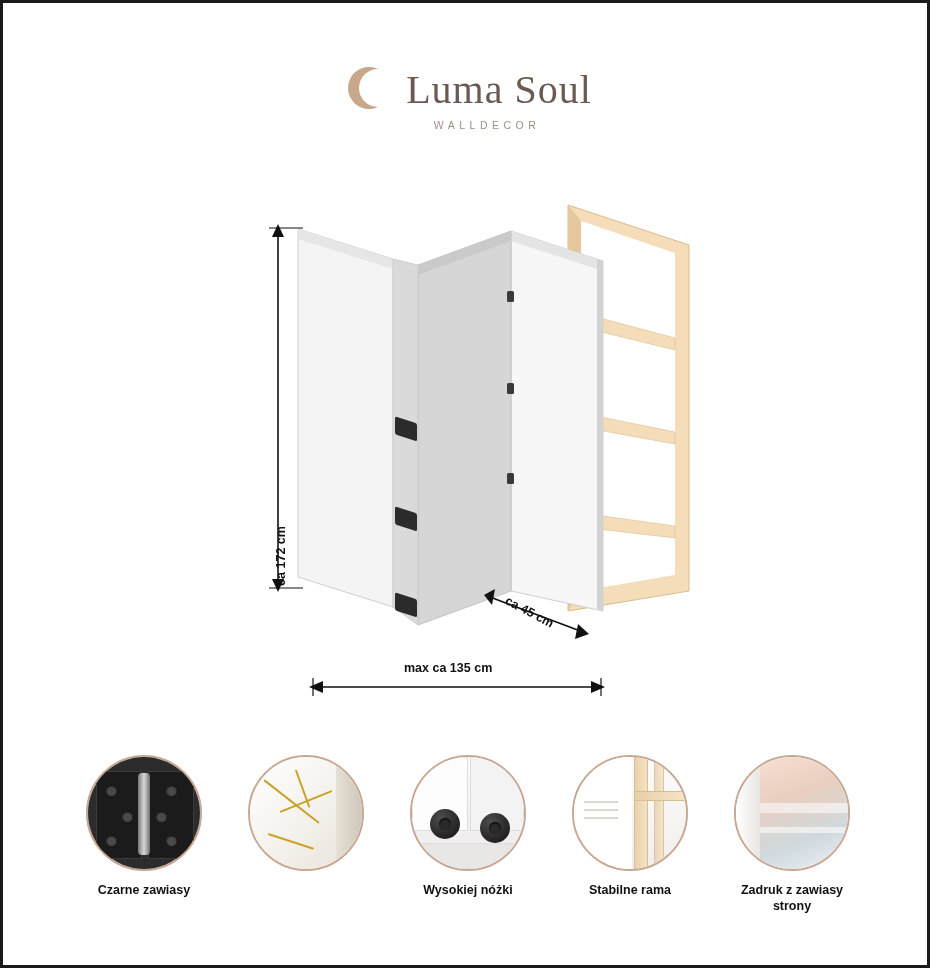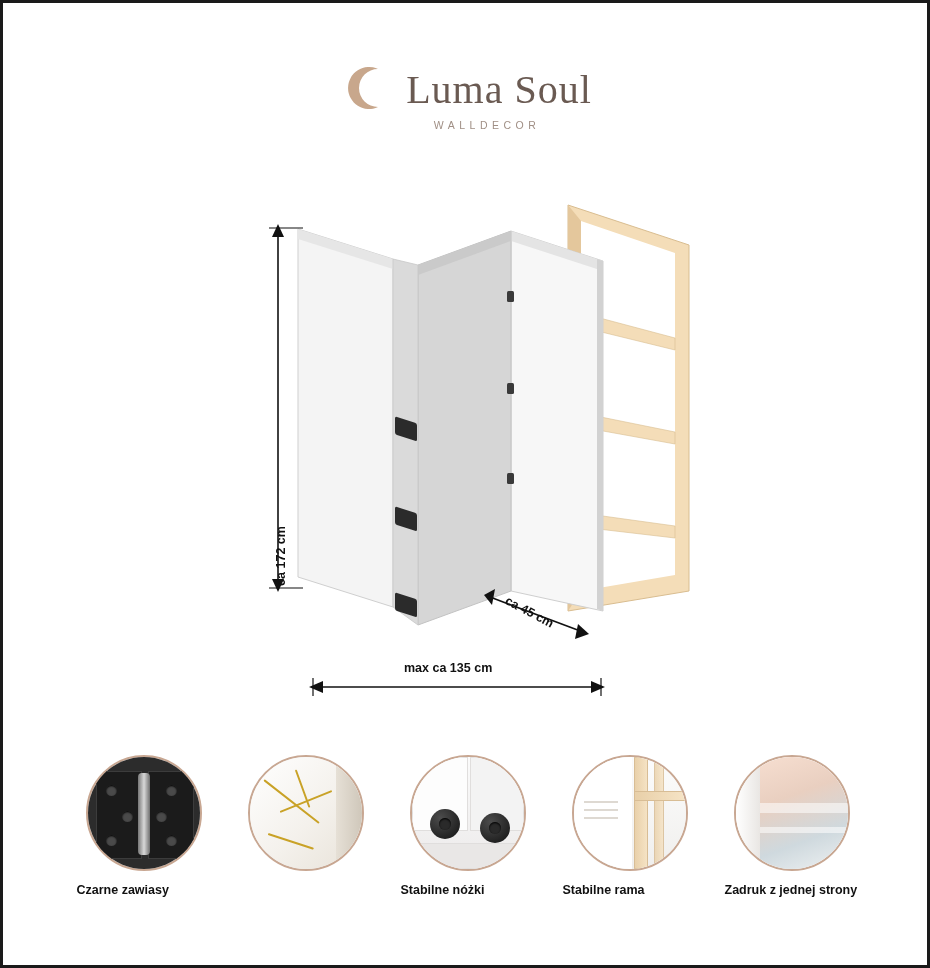--- a/index.html
+++ b/index.html
@@ -91,21 +91,21 @@
     position: absolute;
     left: 0;
     top: 752px;
     width: 930px;
     display: flex;
     justify-content: center;
     gap: 27px;
   }
   .feature {
     width: 135px;
-    text-align: left;
+    text-align: center;
   }
   .feature-circle {
     width: 112px;
     height: 112px;
     margin: 0 auto;
     border-radius: 50%;
     border: 2px solid #c8a792;
     overflow: hidden;
     position: relative;
     background: #f2f2f2;
@@ -331,21 +331,21 @@
     <div class="feature">
       <div class="feature-circle">
         <div class="sc feet-bg">
           <div class="feet-panel" style="left:0px; top:0px; width:56px; height:74px; background:#fdfdfd;"></div>
           <div class="feet-panel" style="left:58px; top:0px; width:54px; height:74px; background:#f3f3f3;"></div>
           <div class="foot" style="left:18px; top:52px;"></div>
           <div class="foot" style="left:68px; top:56px;"></div>
           <div class="feet-panel" style="left:0; top:86px; width:112px; height:26px; background:#e9e7e6;"></div>
         </div>
       </div>
-      <div class="feature-label">Stabilne nóżki</div>
+      <div class="feature-label">Wysokiej nóżki</div>
     </div>
 
     <div class="feature">
       <div class="feature-circle">
         <div class="sc frame-bg">
           <div class="frame-canvas" style="left:0; top:0; width:58px; height:112px;"></div>
           <div class="frame-line" style="left:10px; top:44px; width:34px;"></div>
           <div class="frame-line" style="left:10px; top:52px; width:34px;"></div>
           <div class="frame-line" style="left:10px; top:60px; width:34px;"></div>
           <div class="frame-wood" style="left:60px; top:0; width:14px; height:112px;"></div>
@@ -358,17 +358,17 @@
 
     <div class="feature">
       <div class="feature-circle">
         <div class="sc print-bg">
           <div class="print-art" style="left:22px; top:0; width:90px; height:112px;"></div>
           <div class="print-band" style="left:22px; top:46px; width:90px; height:10px;"></div>
           <div class="print-band" style="left:22px; top:70px; width:90px; height:6px;"></div>
           <div class="print-side" style="left:0; top:0; width:24px; height:112px;"></div>
         </div>
       </div>
-      <div class="feature-label">Zadruk z jednej strony</div>
+      <div class="feature-label">Zadruk z zawiasy strony</div>
     </div>
 
   </div>
 </div>
 
 </body></html>

